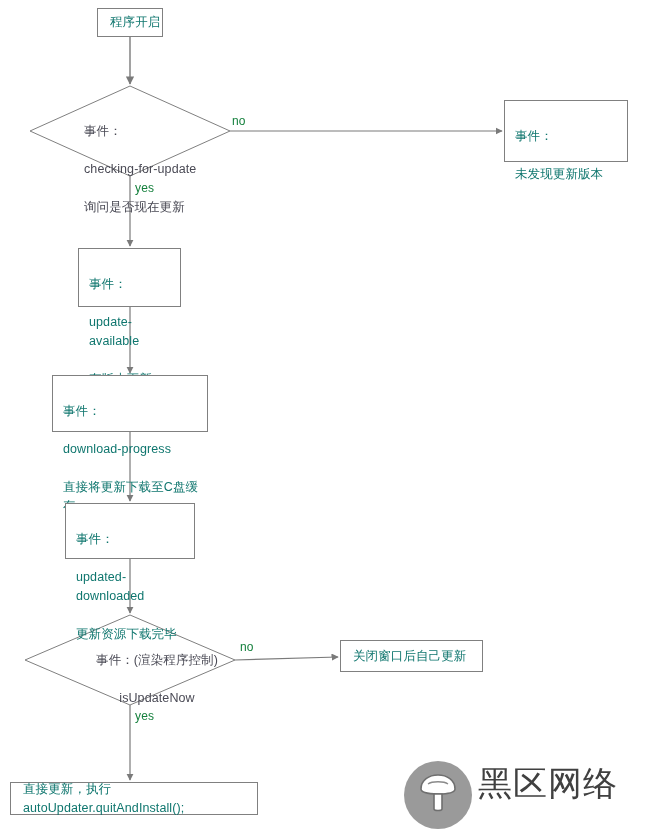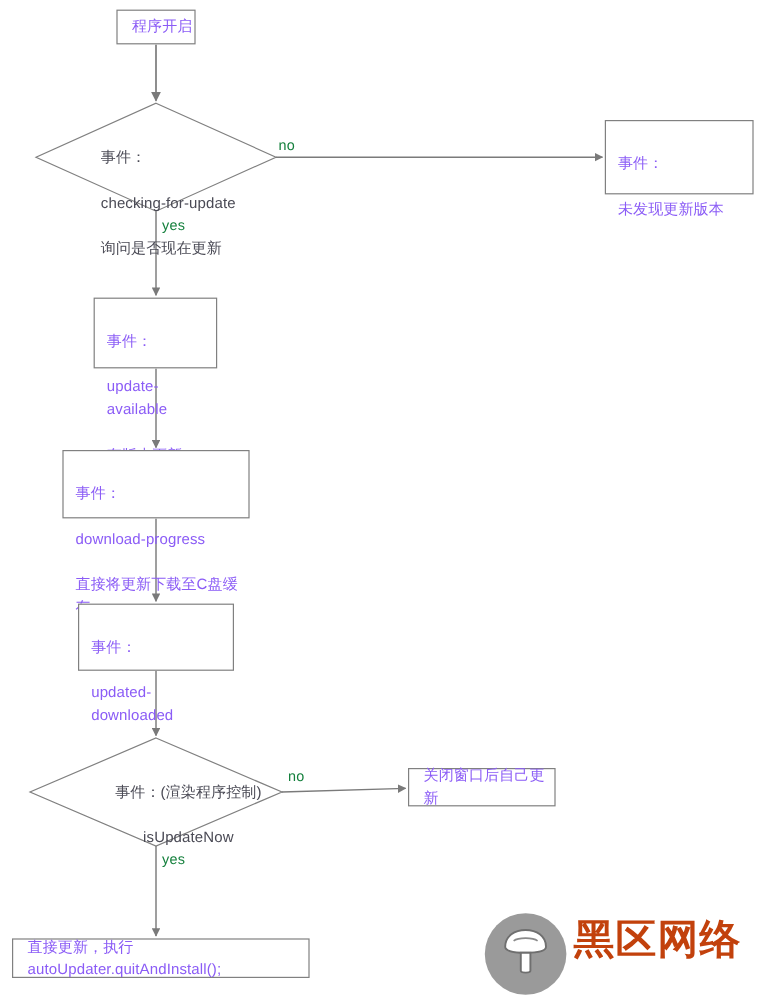--- a/index.html
+++ b/index.html
@@ -19,21 +19,21 @@
     left: 0;
     top: 0;
     width: 646px;
     height: 837px;
   }
   .node {
     position: absolute;
     box-sizing: border-box;
     border: 1px solid #808080;
     background: #ffffff;
-    color: #8b5cf6;
+    color: #0f766e;
     font-size: 12.5px;
     line-height: 19px;
     white-space: pre-line;
     letter-spacing: 0.1px;
   }
   .node-pad {
     padding: 7px 0 0 10px;
   }
   .node-center {
     display: flex;
@@ -80,22 +80,22 @@
   }
   .wm-text {
     position: absolute;
     left: 74px;
     top: 6px;
     width: 164px;
   }
   .wm-cn {
     font-family: "DejaVu Sans", sans-serif;
     font-size: 34px;
-    font-weight: bold;
-    color: #c2410c;
+    font-weight: normal;
+    color: #404040;
     letter-spacing: 1px;
     line-height: 40px;
   }
   .wm-url {
     font-family: "DejaVu Sans", sans-serif;
     font-size: 16px;
     font-style: italic;
     color: #9e9e9e;
     letter-spacing: 1.2px;
     line-height: 22px;
@@ -156,28 +156,29 @@
 
 <div class="node node-pad" style="left:52px; top:375px; width:156px; height:57px;">
   <div>事件：</div>
   <div>download-progress</div>
   <div>直接将更新下载至C盘缓存</div>
 </div>
 
 <div class="node node-pad" style="left:65px; top:503px; width:130px; height:56px;">
   <div>事件：</div>
   <div>updated-downloaded</div>
+  <div>更新资源下载完毕</div>
 </div>
 
 <div class="diamond-label" style="left:72px; top:632px; width:170px;text-align:center;">
   <div>事件：(渲染程序控制)</div>
   <div>isUpdateNow</div>
 </div>
 
-<div class="node node-center" style="left:340px; top:640px; width:123px; height:32px;">
+<div class="node node-center" style="left:340px; top:640px; width:143px; height:32px;">
   <span>关闭窗口后自己更新</span>
 </div>
 
 <div class="node node-center" style="left:10px; top:782px; width:248px; height:33px;">
   <span>直接更新，执行autoUpdater.quitAndInstall();</span>
 </div>
 
 <div class="edge-label" style="left:232px; top:114px;">no</div>
 <div class="edge-label" style="left:135px; top:181px;">yes</div>
 <div class="edge-label" style="left:240px; top:640px;">no</div>

